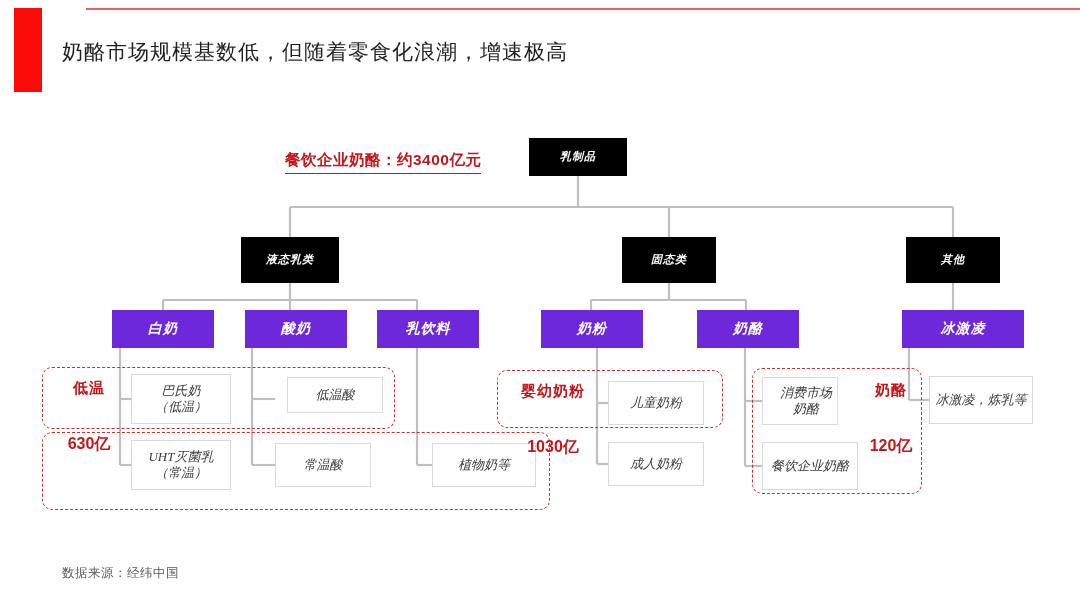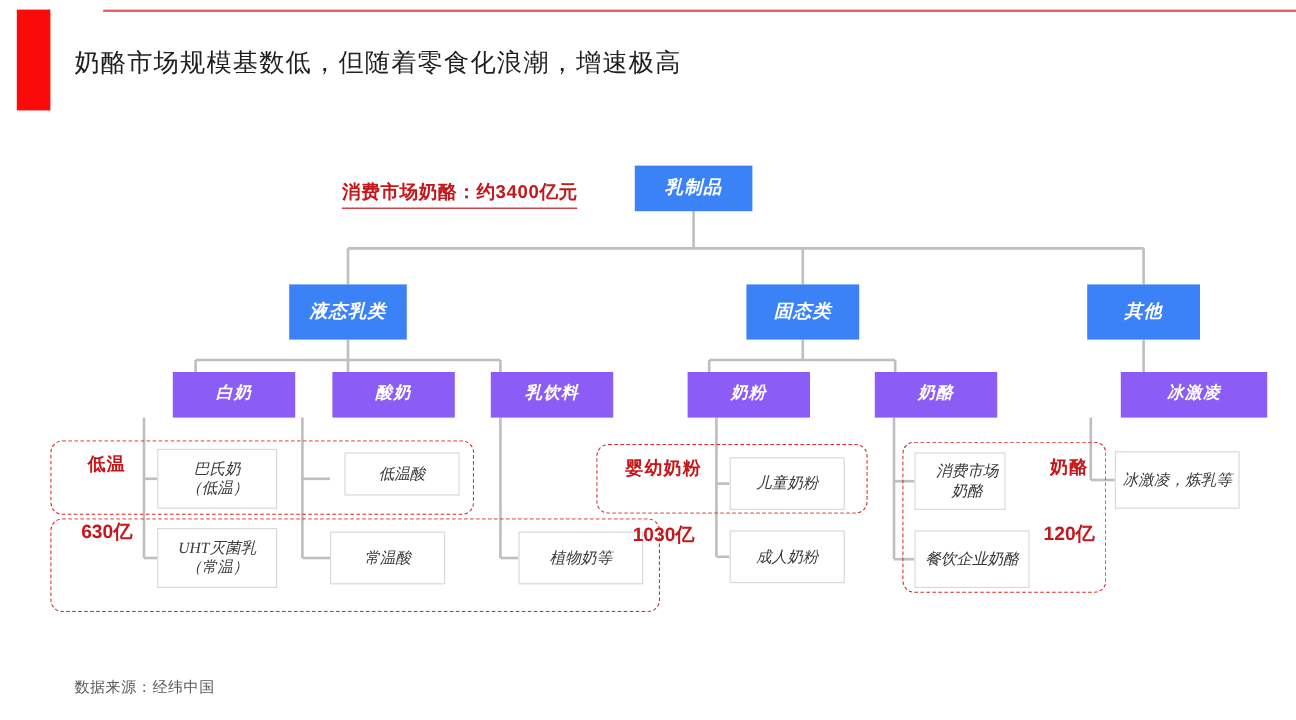--- a/index.html
+++ b/index.html
@@ -28,22 +28,22 @@
   #diagram{position:absolute;left:0;top:0;width:1080px;height:600px;}
   #connectors{position:absolute;left:0;top:0;width:1080px;height:600px;}
 
   .node{
     position:absolute;box-sizing:border-box;
     display:flex;align-items:center;justify-content:center;
     text-align:center;line-height:1.25;
     font-family:"Liberation Serif","DejaVu Serif",serif;
     font-style:italic;font-weight:bold;
   }
-  .node.red{background:#3b82f6;color:#ffffff;font-size:15px;letter-spacing:1px;}
-  .node.gray{background:#8b5cf6;color:#ffffff;font-size:14px;letter-spacing:1px;margin-left:32px;}
+  .node.red{background:#000000;color:#ffffff;font-size:11px;letter-spacing:1px;}
+  .node.gray{background:#6d28d9;color:#ffffff;font-size:14px;letter-spacing:1px;}
   .node.leaf{
     background:#ffffff;border:1px solid #d9d9d9;color:#3a3a3a;
     font-size:13px;font-weight:normal;letter-spacing:0px;
   }
   .node.leaf span{display:block;padding:0 4px;}
 
   
   #total-scale{
     position:absolute;left:285px;top:150px;
     color:#c5161a;font-weight:bold;font-size:15.5px;
@@ -115,21 +115,21 @@
 
       <path d="M745,348 L745,466"></path>
       <path d="M745,401 L762,401"></path>
       <path d="M745,466 L762,466"></path>
 
       <path d="M909,348 L909,400"></path>
       <path d="M909,400 L929,400"></path>
     </g>
   </svg>
 
-  <div id="total-scale">消费市场奶酪：约3400亿元</div>
+  <div id="total-scale">餐饮企业奶酪：约3400亿元</div>
 
   <div class="node red" style="left:529px;top:138px;width:98px;height:38px;">乳制品</div>
 
   <div class="node red" style="left:241px;top:237px;width:98px;height:46px;">液态乳类</div>
   <div class="node red" style="left:622px;top:237px;width:94px;height:46px;">固态类</div>
   <div class="node red" style="left:906px;top:237px;width:94px;height:46px;">其他</div>
 
   <div class="node gray" style="left:112px;top:310px;width:102px;height:38px;">白奶</div>
   <div class="node gray" style="left:245px;top:310px;width:102px;height:38px;">酸奶</div>
   <div class="node gray" style="left:377px;top:310px;width:102px;height:38px;">乳饮料</div>

